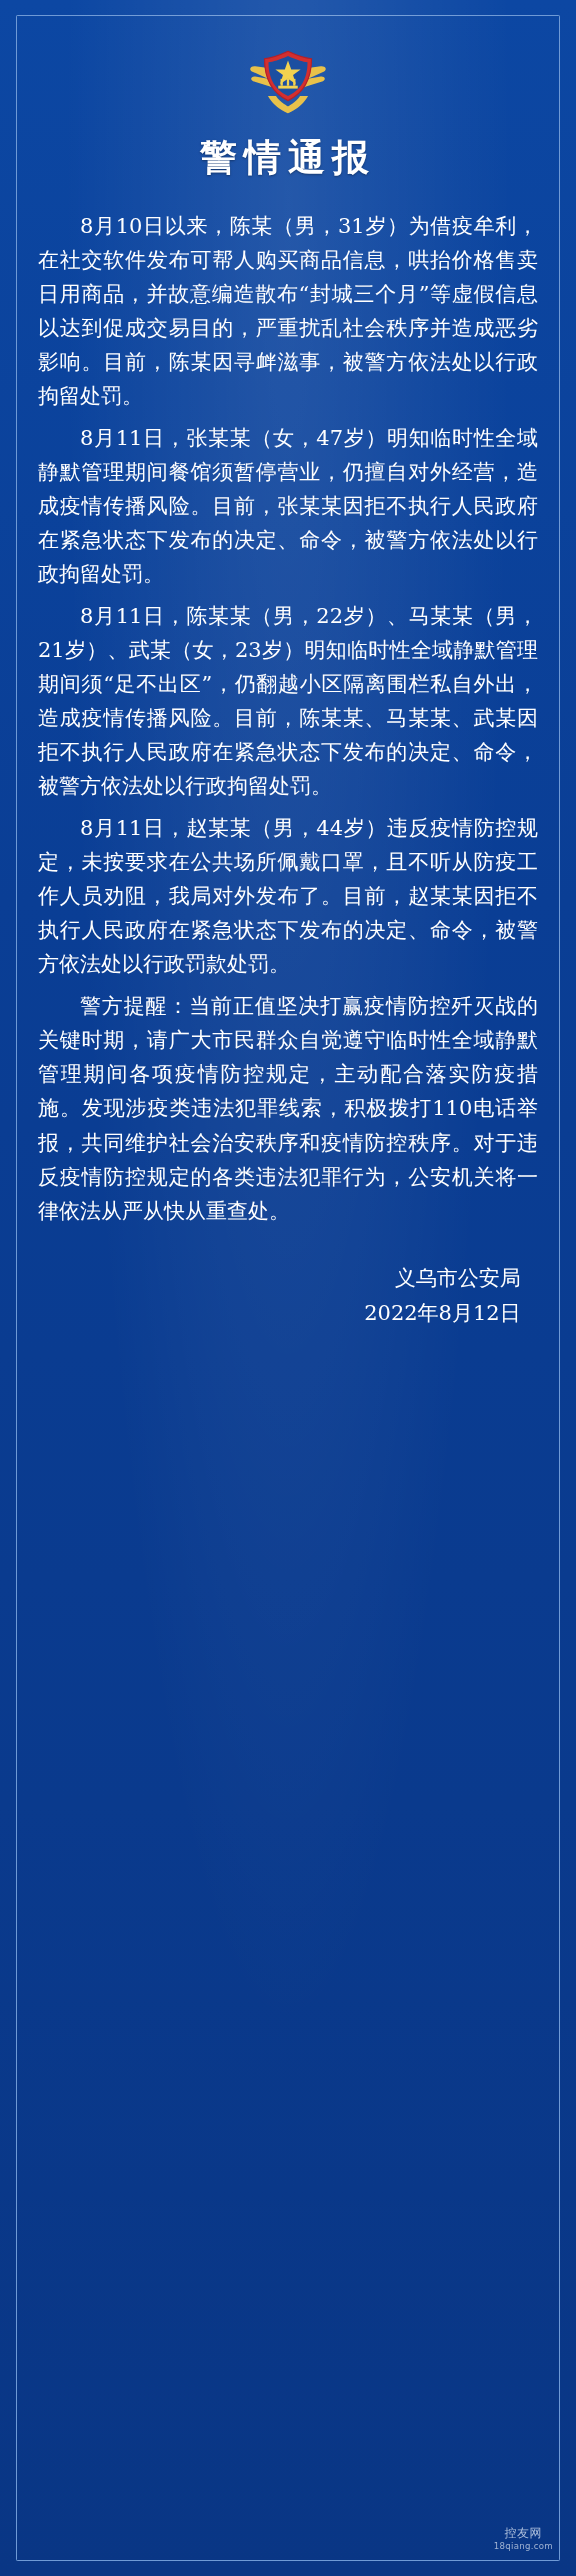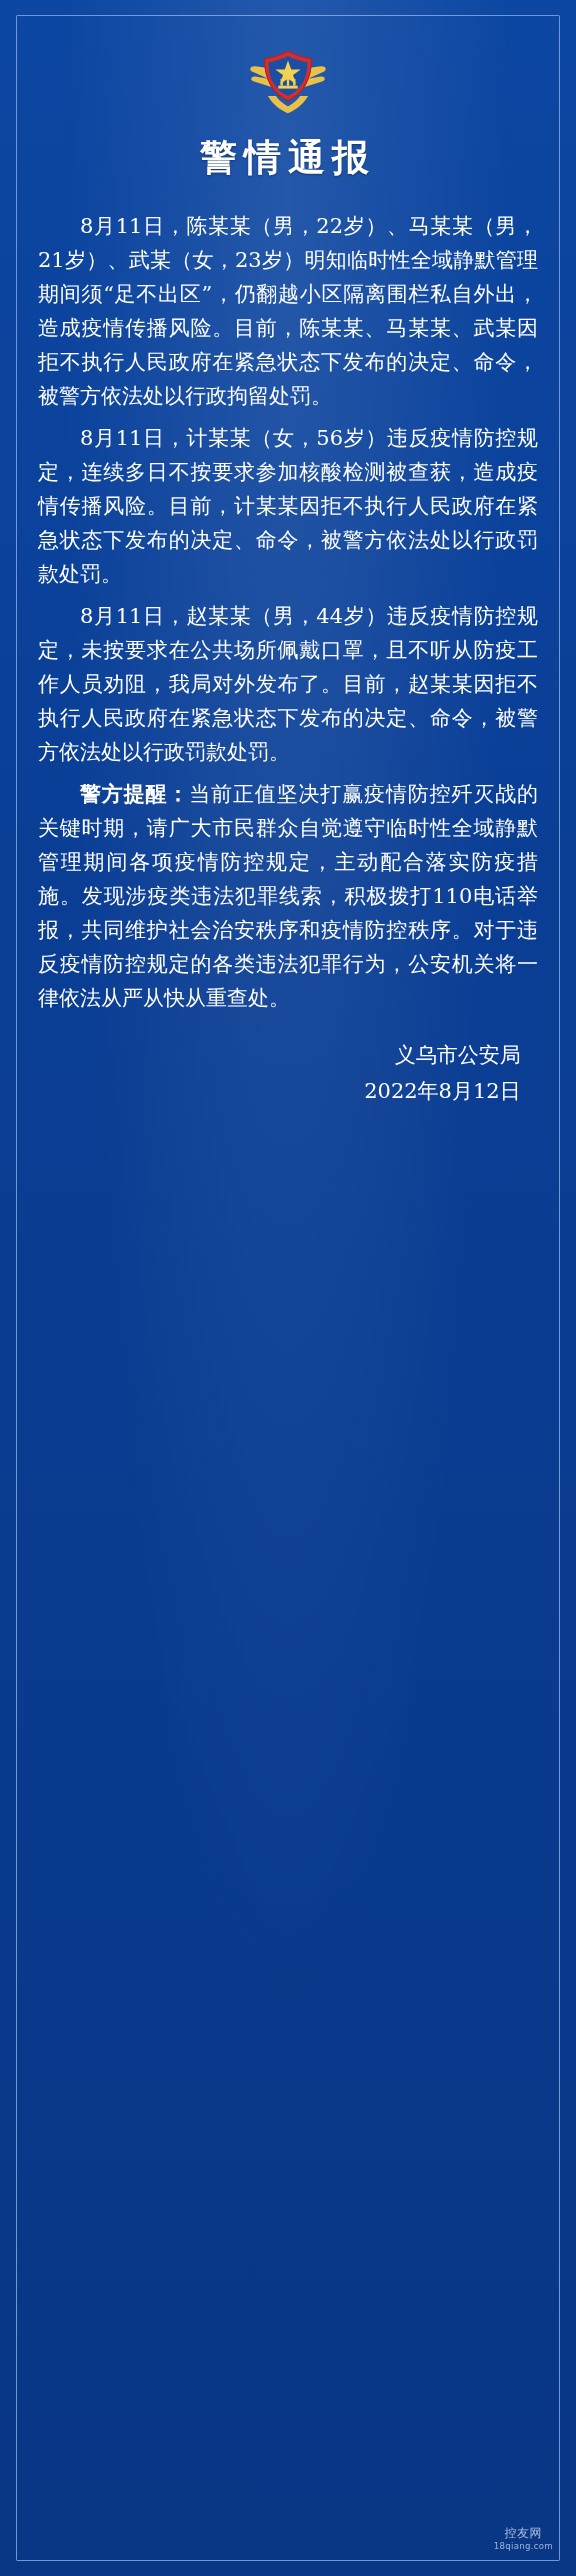--- a/index.html
+++ b/index.html
@@ -63,24 +63,24 @@
     font-size: 21px;
     line-height: 1.62;
     text-align: justify;
     text-justify: inter-ideograph;
   }
   .body-text p {
     margin: 0 0 8px 0;
     text-indent: 2em;
   }
   .lead-label {
-    font-weight: 700;
+    font-weight: 400;
   }
   .signature {
-    margin-top: 23px;
+    margin-top: 33px;
     color: #ffffff;
     font-family: "DejaVu Serif", "Liberation Serif", serif;
     font-size: 21px;
     line-height: 1.7;
     text-align: right;
     padding-right: 17.3px;
   }
   .watermark {
     position: absolute;
     right: 23px;
@@ -139,22 +139,23 @@
           <rect x="62" y="66" width="4" height="12" fill="#f3d24f"></rect>
           <rect x="73" y="66" width="4" height="12" fill="#f3d24f"></rect>
           <rect x="84" y="66" width="4" height="12" fill="#f3d24f"></rect>
         </svg>
       </div>
     </div>
 
     <div class="title">警情通报</div>
 
     <div class="body-text">
+      <p>8月10日以来，陈某（男，31岁）为借疫牟利，在社交软件发布可帮人购买商品信息，哄抬价格售卖日用商品，并故意编造散布“封城三个月”等虚假信息以达到促成交易目的，严重扰乱社会秩序并造成恶劣影响。目前，陈某因寻衅滋事，被警方依法处以行政拘留处罚。</p>
+      <p>8月11日，张某某（女，47岁）明知临时性全域静默管理期间餐馆须暂停营业，仍擅自对外经营，造成疫情传播风险。目前，张某某因拒不执行人民政府在紧急状态下发布的决定、命令，被警方依法处以行政拘留处罚。</p>
       <p>8月11日，陈某某（男，22岁）、马某某（男，21岁）、武某（女，23岁）明知临时性全域静默管理期间须“足不出区”，仍翻越小区隔离围栏私自外出，造成疫情传播风险。目前，陈某某、马某某、武某因拒不执行人民政府在紧急状态下发布的决定、命令，被警方依法处以行政拘留处罚。</p>
-      <p>8月11日，计某某（女，56岁）违反疫情防控规定，连续多日不按要求参加核酸检测被查获，造成疫情传播风险。目前，计某某因拒不执行人民政府在紧急状态下发布的决定、命令，被警方依法处以行政罚款处罚。</p>
       <p>8月11日，赵某某（男，44岁）违反疫情防控规定，未按要求在公共场所佩戴口罩，且不听从防疫工作人员劝阻，我局对外发布了。目前，赵某某因拒不执行人民政府在紧急状态下发布的决定、命令，被警方依法处以行政罚款处罚。</p>
       <p><span class="lead-label">警方提醒：</span><span>当前正值坚决打赢疫情防控歼灭战的关键时期，请广大市民群众自觉遵守临时性全域静默管理期间各项疫情防控规定，主动配合落实防疫措施。发现涉疫类违法犯罪线索，积极拨打110电话举报，共同维护社会治安秩序和疫情防控秩序。对于违反疫情防控规定的各类违法犯罪行为，公安机关将一律依法从严从快从重查处。</span></p>
     </div>
 
     <div class="signature">
       <div>义乌市公安局</div>
       <div>2022年8月12日</div>
     </div>
 
   </div>

